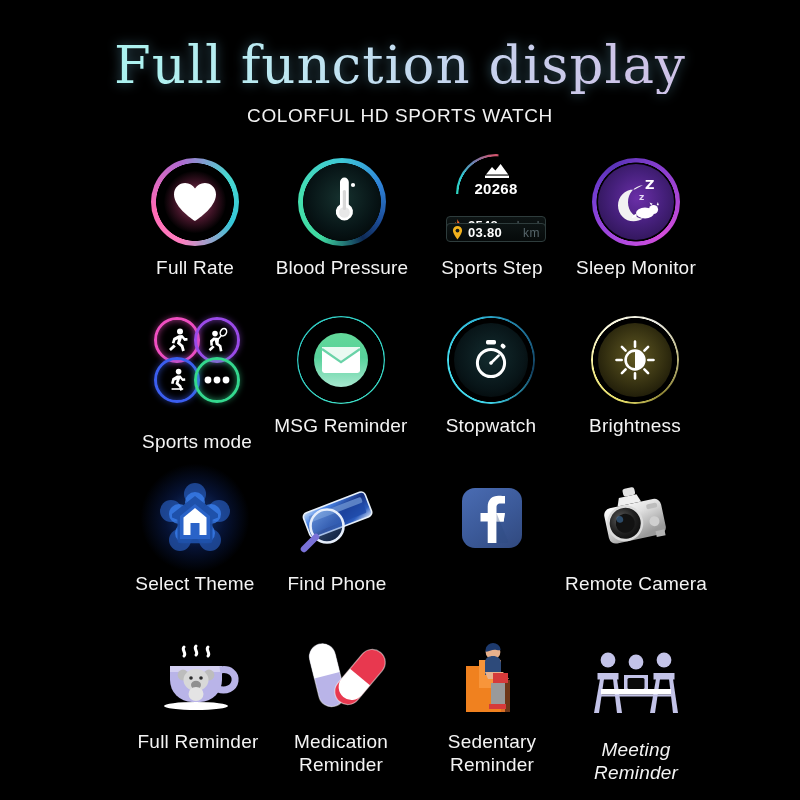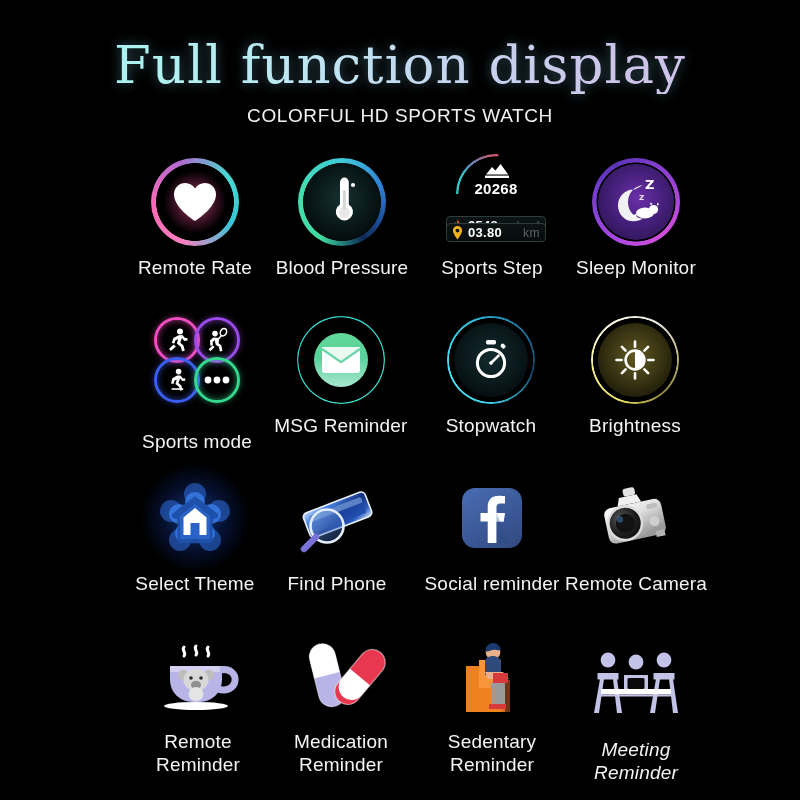--- a/index.html
+++ b/index.html
@@ -182,21 +182,21 @@
     <div class="row" style="height:160px;">
 
       <div class="cell" style="left:120px;top:14px;">
         <div class="art">
           <div class="ring hr-ring"></div>
           <div class="hr-glow"></div>
           <svg class="center-abs" width="46" height="42" viewBox="0 0 46 42">
             <path d="M23 40C23 40 2 27 2 13.5 2 6.6 7.3 2 13.2 2 17.4 2 20.8 4.3 23 7.6 25.2 4.3 28.6 2 32.8 2 38.7 2 44 6.6 44 13.5 44 27 23 40 23 40Z" fill="#ffffff"></path>
           </svg>
         </div>
-        <div class="label">Remote Rate</div>
+        <div class="label">Full Rate</div>
       </div>
 
       <div class="cell" style="left:267px;top:14px;">
         <div class="art">
           <div class="ring bp-ring"></div>
           <div class="bp-fill"></div>
           <svg class="center-abs" width="30" height="48" viewBox="0 0 30 48">
             <path d="M13 4a4.4 4.4 0 0 1 8.8 0v22.4a8.6 8.6 0 1 1-8.8 0Z" fill="#ffffff"></path>
             <circle cx="17.4" cy="34.4" r="5.4" fill="#e8e8e8"></circle>
             <rect x="15.8" y="12" width="3.2" height="20" rx="1.6" fill="#d8d8d8"></rect>
@@ -404,21 +404,20 @@
       <div class="cell" style="left:417px;top:10px;">
         <div class="art">
           <div class="fb">
             <svg width="34" height="50" viewBox="0 0 34 50">
               <path d="M21.5 50V28.4h7.2l1.1-8.4h-8.3v-5.4c0-2.4.7-4.1 4.2-4.1H30V3c-.8-.1-3.4-.35-6.5-.35-6.4 0-10.8 3.9-10.8 11.1V20H5.5v8.4H12.7V50Z" fill="#ffffff"></path>
               <path d="M21.5 28.4h7.2l1.1-8.4h-8.3Z" fill="#ffffff" opacity=".9"></path>
               <path d="M21.5 20 33 48.5V50H21.5Z" fill="#2e4a80" opacity=".35"></path>
             </svg>
           </div>
         </div>
-        <div class="label">Social reminder</div>
       </div>
 
       <div class="cell" style="left:561px;top:10px;">
         <div class="art">
           <svg class="center-abs" width="86" height="70" viewBox="0 0 86 70">
             <defs>
               <linearGradient id="camb" x1="0" y1="0" x2="0.5" y2="1">
                 <stop offset="0" stop-color="#ffffff"></stop>
                 <stop offset=".45" stop-color="#e0e0e0"></stop>
                 <stop offset="1" stop-color="#9a9a9a"></stop>
@@ -463,21 +462,21 @@
               <circle cx="3" cy="5" r="5.4" fill="#bdbdbd"></circle>
               <circle cx="29" cy="5" r="5.4" fill="#bdbdbd"></circle>
               <ellipse cx="16" cy="10" rx="12.5" ry="11" fill="#d8d8d8"></ellipse>
               <ellipse cx="16" cy="15" rx="5" ry="4.2" fill="#8f8f8f"></ellipse>
               <circle cx="11" cy="8" r="1.8" fill="#2b2b2b"></circle>
               <circle cx="21" cy="8" r="1.8" fill="#2b2b2b"></circle>
               <ellipse cx="16" cy="24" rx="7.5" ry="7" fill="#e4e4e4"></ellipse>
             </g>
           </svg>
         </div>
-        <div class="label">Remote Reminder</div>
+        <div class="label">Full Reminder</div>
       </div>
 
       <div class="cell" style="left:417px;top:8px;">
         <div class="art">
           <svg class="center-abs" width="80" height="80" viewBox="0 0 80 80">
             <path d="M14 30h13v46H14Z" fill="#f0811f"></path>
             <path d="M27 24h22v52H27Z" fill="#f8953a"></path>
             <path d="M27 52h26v24H27Z" fill="#f0811f"></path>
             <path d="M49 44h9v32h-9Z" fill="#c9622a" opacity=".55"></path>
             <g>

